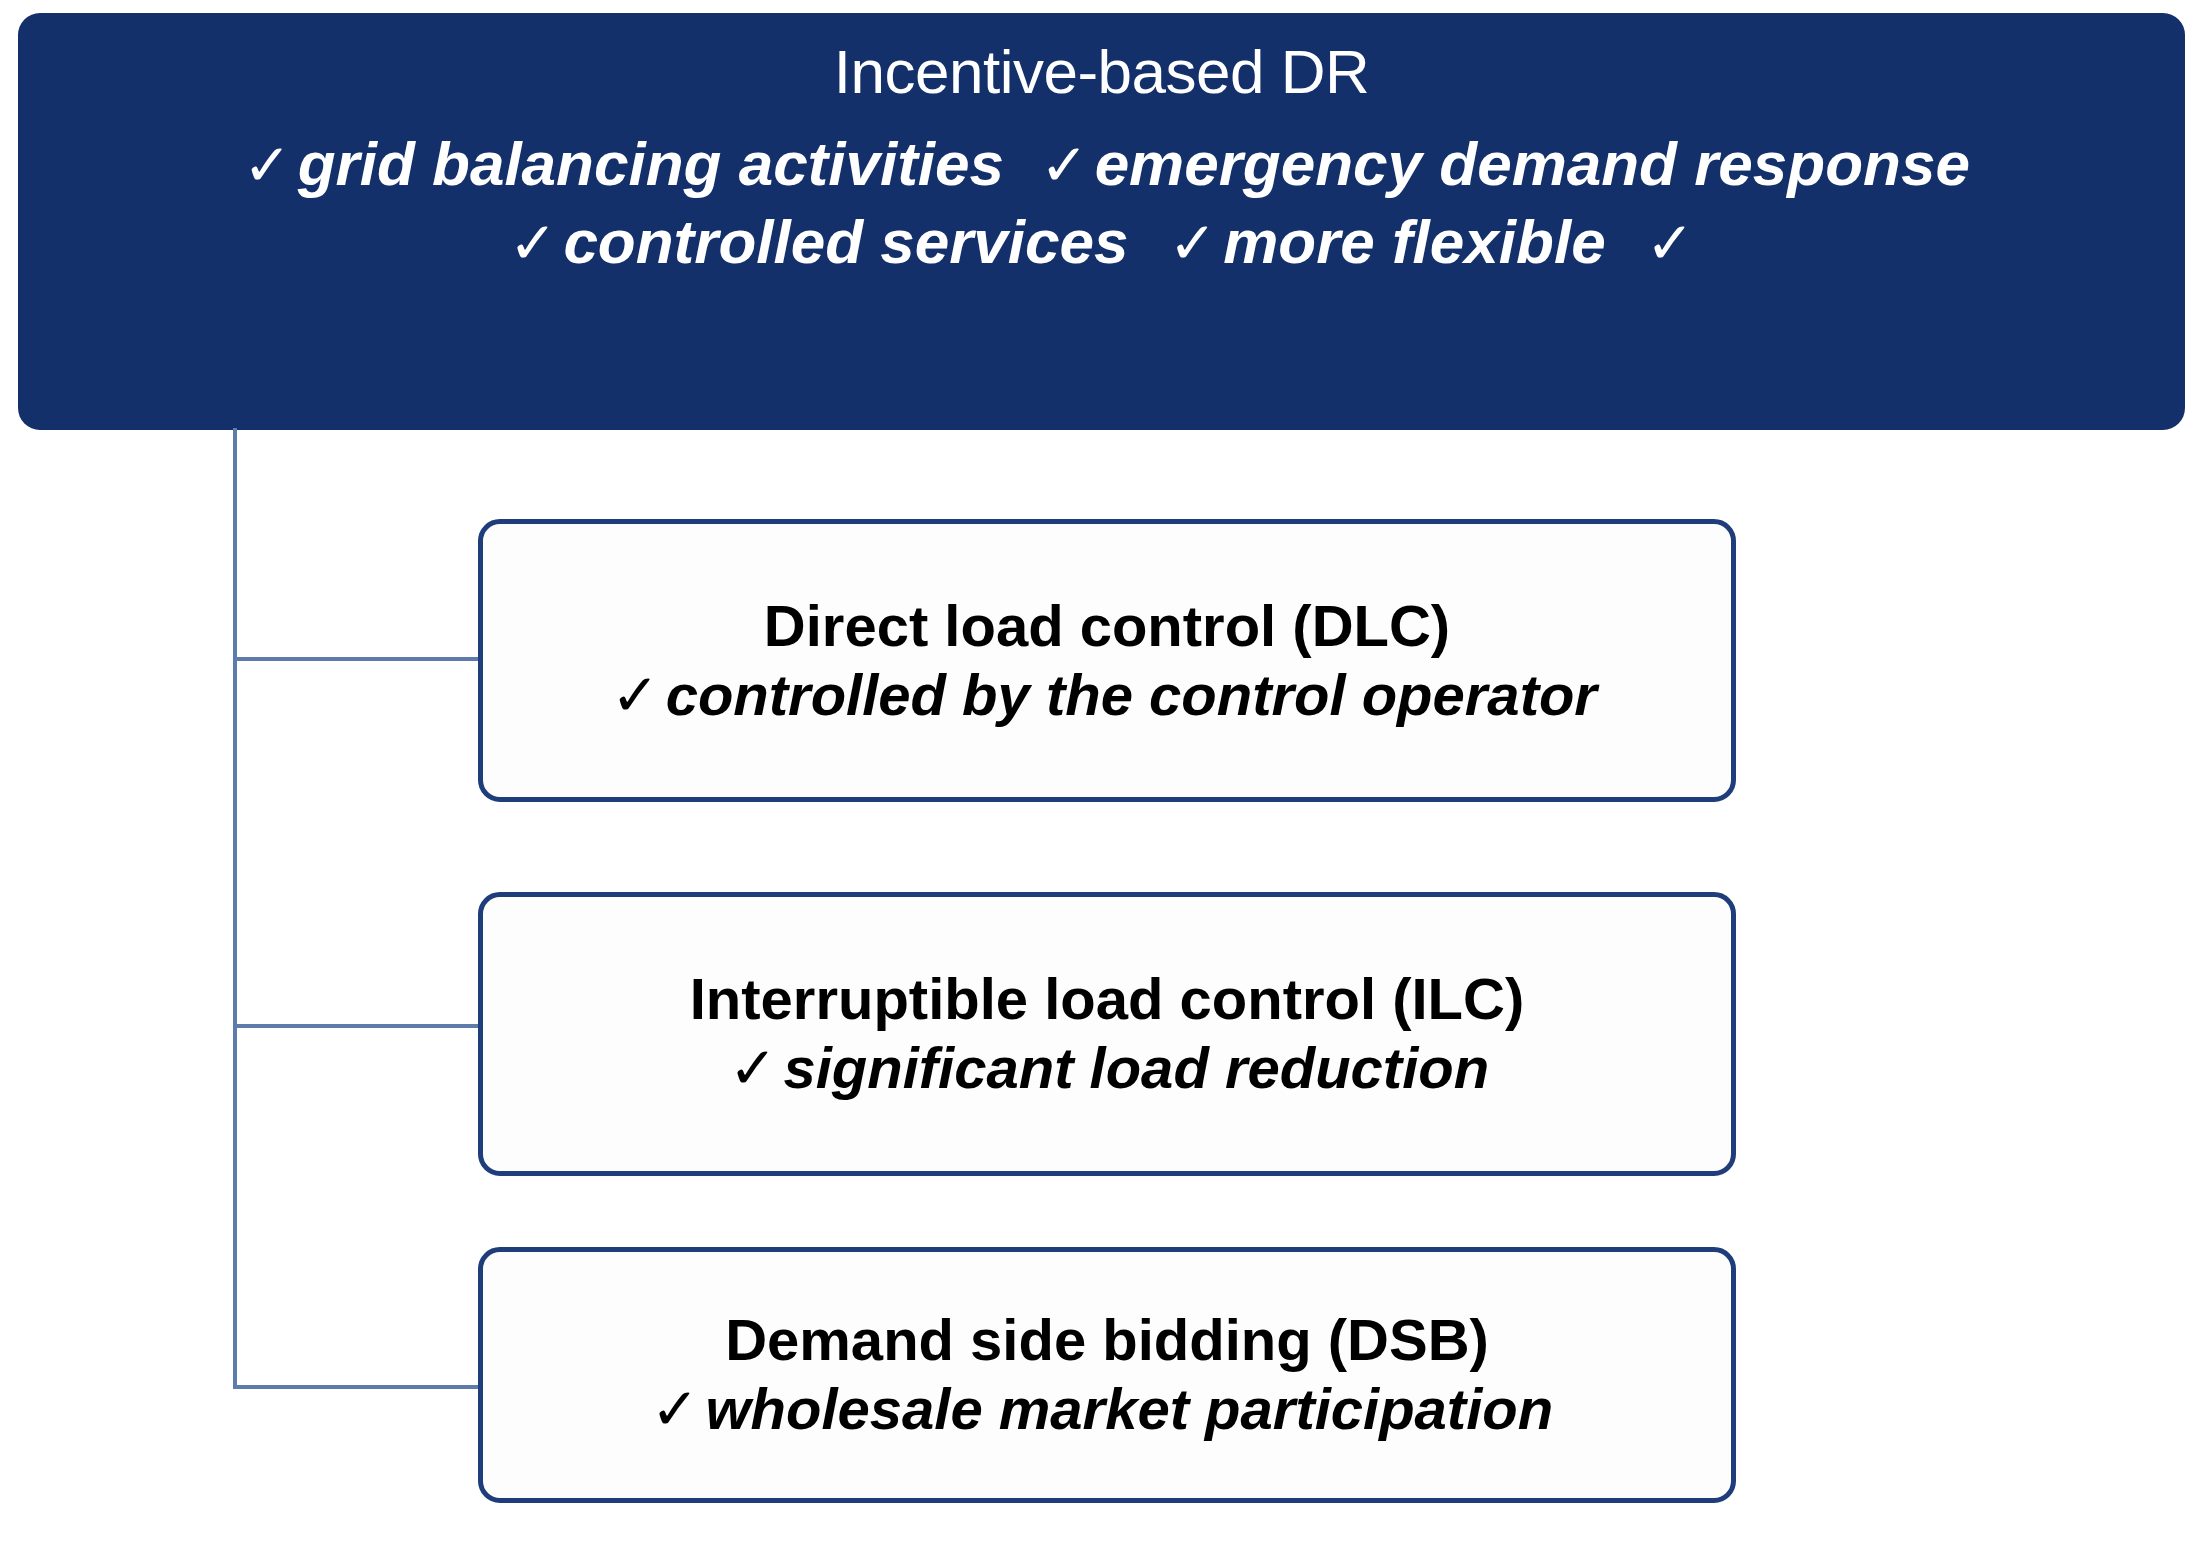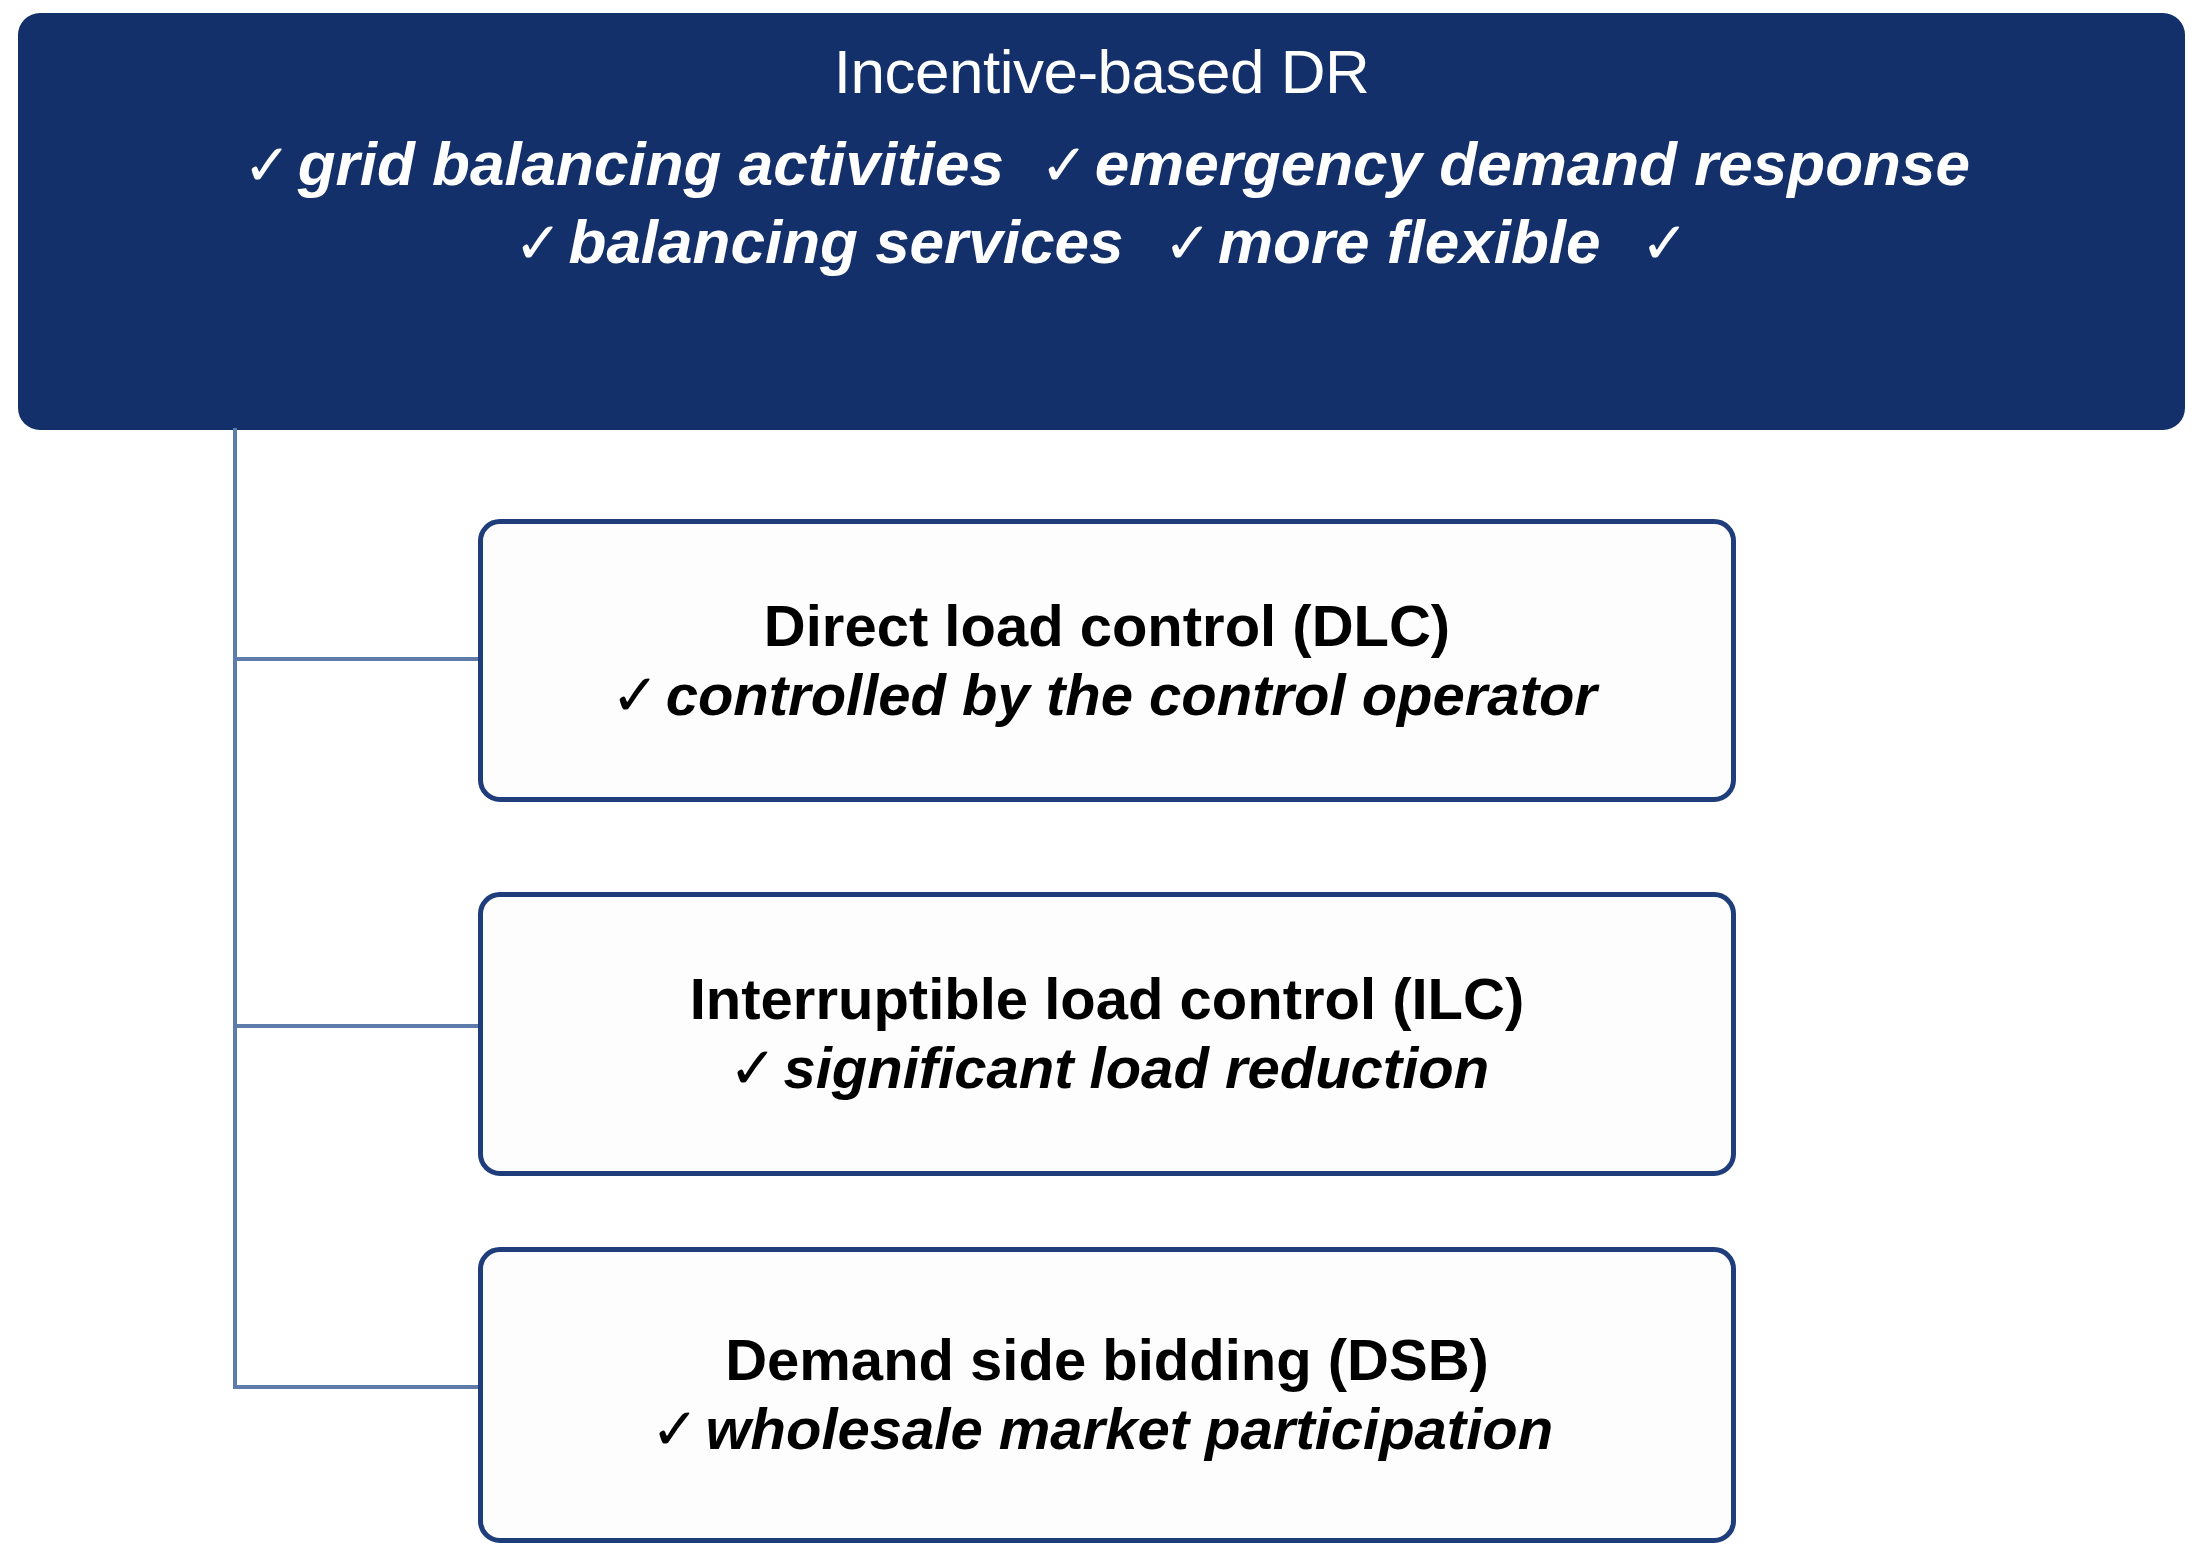--- a/index.html
+++ b/index.html
@@ -112,21 +112,21 @@
     border: 5px solid #1f3d7a;
     border-radius: 22px;
     display: flex;
     flex-direction: column;
     align-items: center;
     justify-content: center;
     color: #000000;
   }
   .child-1 { top: 519px;  height: 283px; }
   .child-2 { top: 892px;  height: 284px; }
-  .child-3 { top: 1247px; height: 296px; }
+  .child-3 { top: 1247px; height: 256px; }
 
   .child-title {
     font-size: 58px;
     font-weight: bold;
     line-height: 1.12;
     text-align: center;
     color: #000000;
     white-space: nowrap;
   }
   .child-sub {
@@ -164,21 +164,21 @@
         </span>
         <span class="bullet-item">
           <span class="check">✓</span>
           <span>emergency demand response</span>
         </span>
       </div>
 
       <div class="bullet-line line-2">
         <span class="bullet-item">
           <span class="check">✓</span>
-          <span>balancing services</span>
+          <span>controlled services</span>
         </span>
         <span class="bullet-item">
           <span class="check">✓</span>
           <span>more flexible</span>
         </span>
         <span class="bullet-item">
           <span class="check">✓</span>
         </span>
       </div>
 

